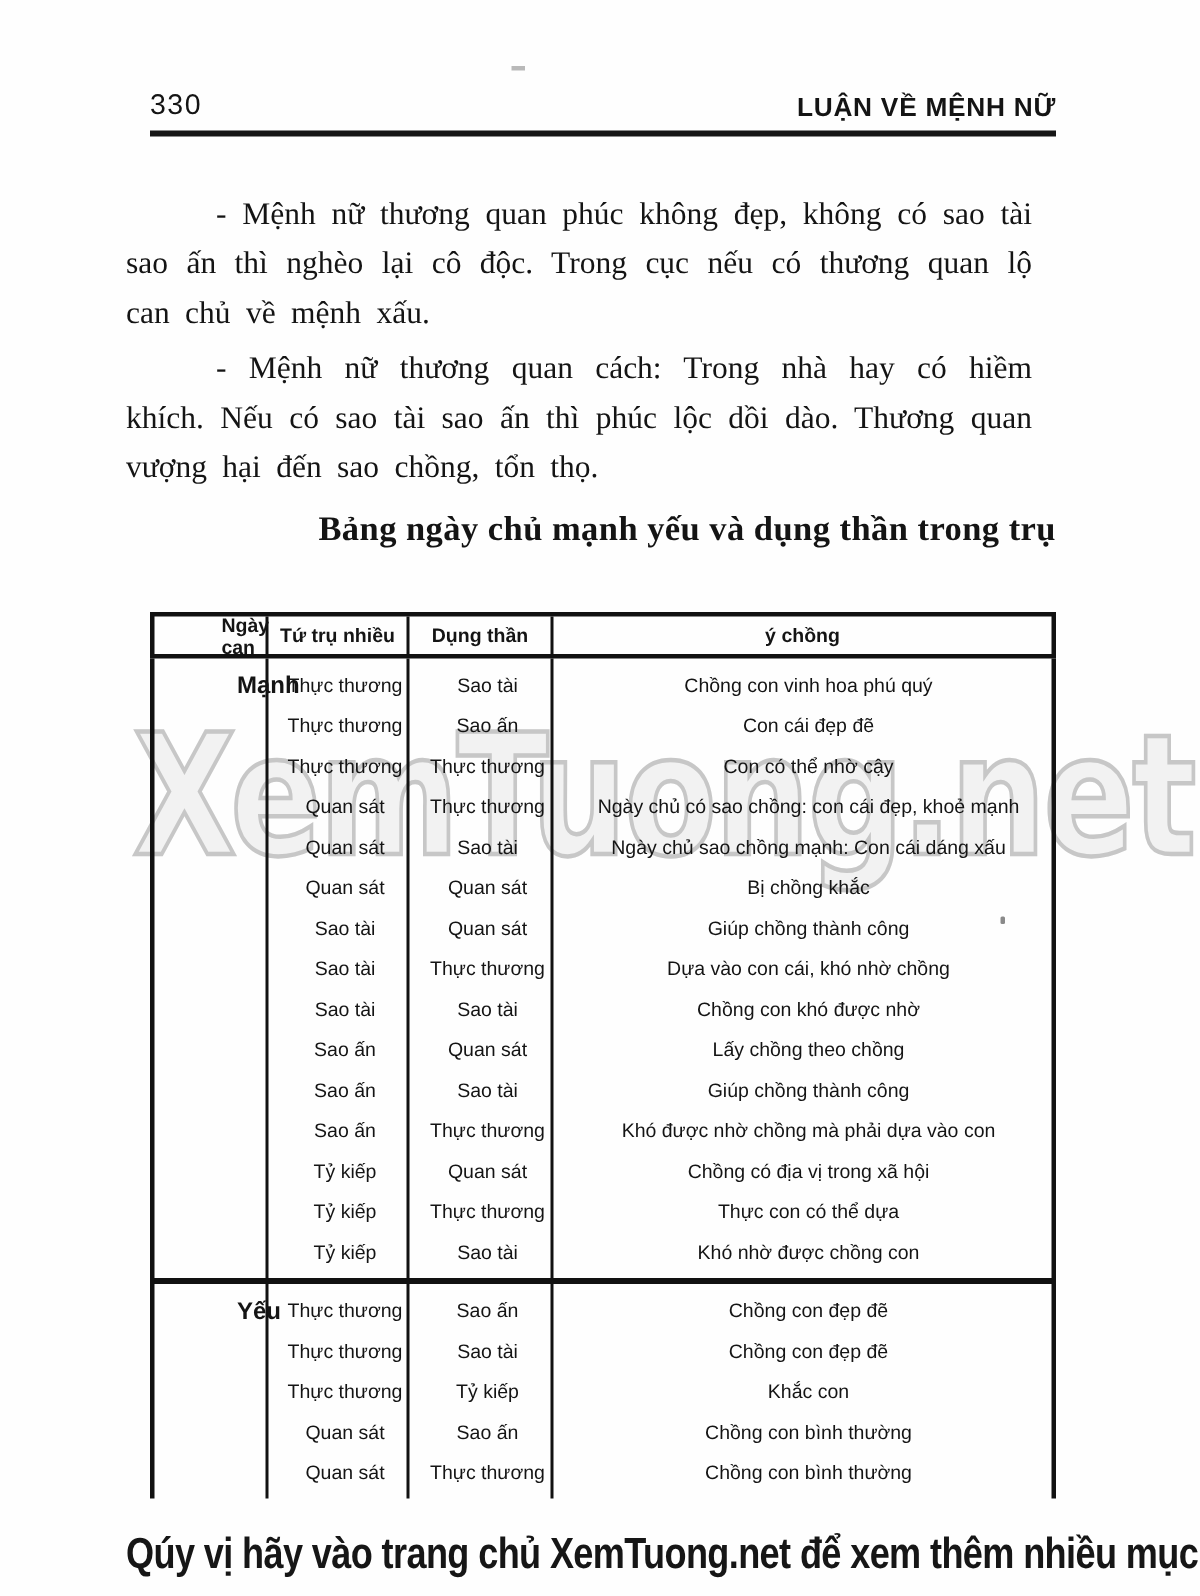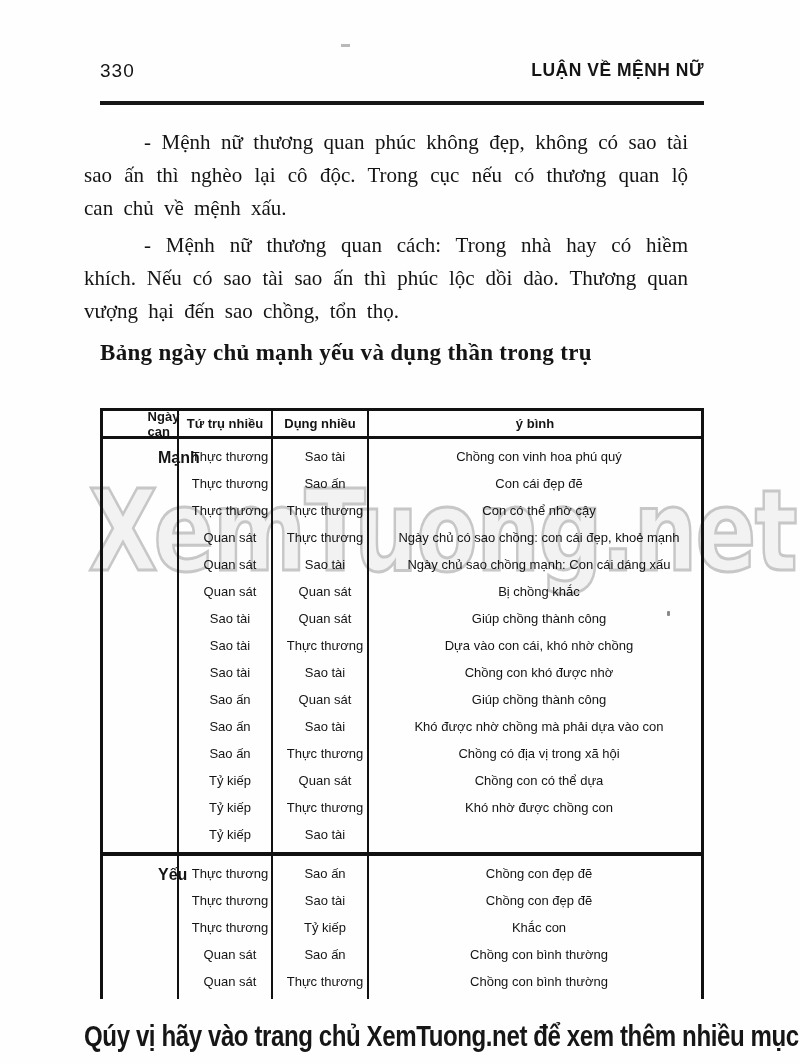--- a/index.html
+++ b/index.html
@@ -20,23 +20,23 @@
     width: 9px; height: 3px; background: #b9b9b9;
   }
   .artifact-dot {
     position: absolute; top: 611px; left: 667px;
     width: 3px; height: 5px; background: #8a8a8a; border-radius: 1px;
   }
 
   
   .page-header {
     position: absolute; top: 60px; left: 100px; width: 604px;
-    display: flex; justify-content: space-between; align-items: flex-start;
+    display: flex; justify-content: space-between; align-items: center;
     border-bottom: 4px solid #161616;
-    padding-bottom: 19px;
+    padding-bottom: 5px;
   }
   .page-number {
     font-size: 19px; letter-spacing: 1px; font-weight: 400;
   }
   .header-title {
     font-size: 17.5px; font-weight: 600; letter-spacing: 0.5px;
   }
 
   
   .body-text {
@@ -47,21 +47,21 @@
   }
   .body-text p {
     text-indent: 60px;
     word-spacing: 5px;
     margin-bottom: 4px;
   }
 
   
   .table-title {
     position: absolute; top: 338px; left: 100px; width: 604px;
-    text-align: left;
+    text-align: right;
     font-family: "Liberation Serif", serif;
     font-weight: 700;
     font-size: 23px; line-height: 30px;
     letter-spacing: 0.3px;
   }
 
   
   .watermark {
     position: absolute; top: 466px; left: 0; width: 800px;
     text-align: center;
@@ -169,22 +169,22 @@
   </div>
 
   <div class="table-title">
     <div>Bảng ngày chủ mạnh yếu và dụng thần trong trụ</div>
   </div>
 
   <div class="day-table">
     <div class="t-header">
       <div class="hcell c1">Ngày can</div>
       <div class="hcell c2">Tứ trụ nhiều</div>
-      <div class="hcell c3">Dụng nhiều</div>
-      <div class="hcell c4">ý bình</div>
+      <div class="hcell c3">Dụng thần</div>
+      <div class="hcell c4">ý chồng</div>
     </div>
 
     <div class="t-section with-sep">
       <div class="col c1 bordered">
         <div class="section-label">Mạnh</div>
       </div>
       <div class="col c2 bordered">
           <div class="cell-line">Thực thương</div>
           <div class="cell-line">Thực thương</div>
           <div class="cell-line">Thực thương</div>
@@ -221,24 +221,25 @@
       <div class="col c4">
           <div class="cell-line">Chồng con vinh hoa phú quý</div>
           <div class="cell-line">Con cái đẹp đẽ</div>
           <div class="cell-line">Con có thể nhờ cậy</div>
           <div class="cell-line">Ngày chủ có sao chồng: con cái đẹp, khoẻ mạnh</div>
           <div class="cell-line">Ngày chủ sao chồng mạnh: Con cái dáng xấu</div>
           <div class="cell-line">Bị chồng khắc</div>
           <div class="cell-line">Giúp chồng thành công</div>
           <div class="cell-line">Dựa vào con cái, khó nhờ chồng</div>
           <div class="cell-line">Chồng con khó được nhờ</div>
+          <div class="cell-line">Lấy chồng theo chồng</div>
           <div class="cell-line">Giúp chồng thành công</div>
           <div class="cell-line">Khó được nhờ chồng mà phải dựa vào con</div>
           <div class="cell-line">Chồng có địa vị trong xã hội</div>
-          <div class="cell-line">Chồng con có thể dựa</div>
+          <div class="cell-line">Thực con có thể dựa</div>
           <div class="cell-line">Khó nhờ được chồng con</div>
         </div>
     </div>
 
     <div class="t-section">
       <div class="col c1 bordered">
         <div class="section-label">Yếu</div>
       </div>
       <div class="col c2 bordered">
           <div class="cell-line">Thực thương</div>

